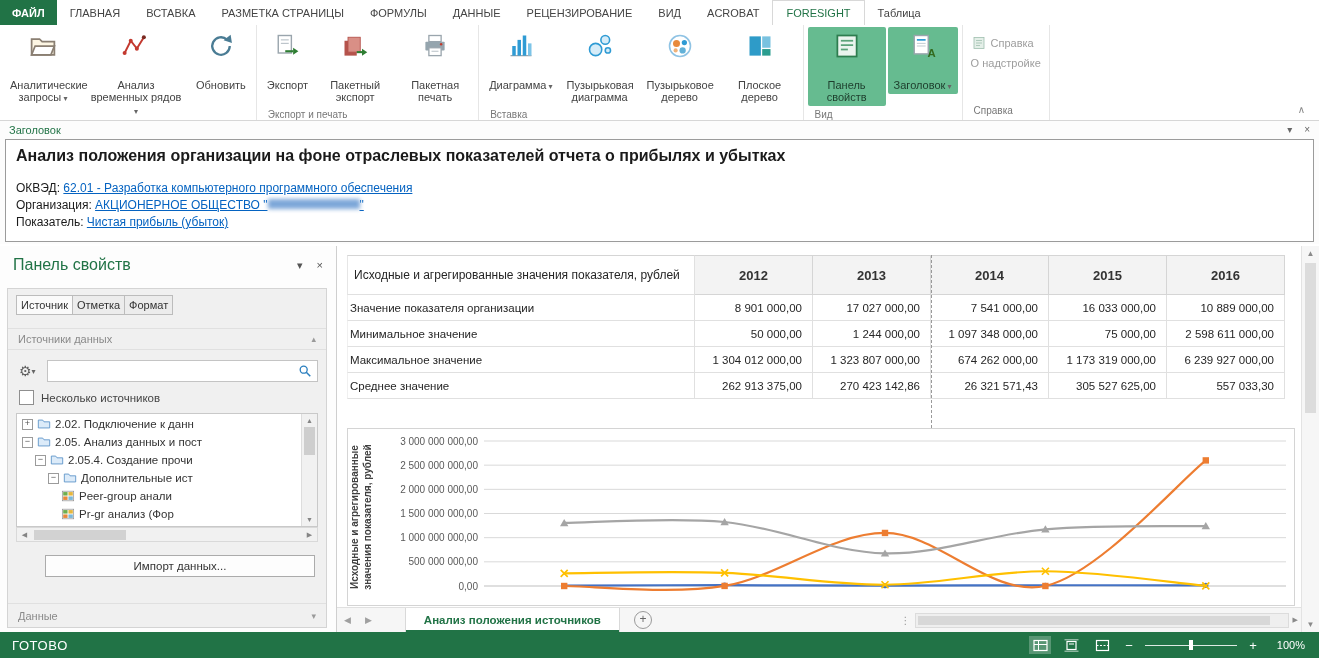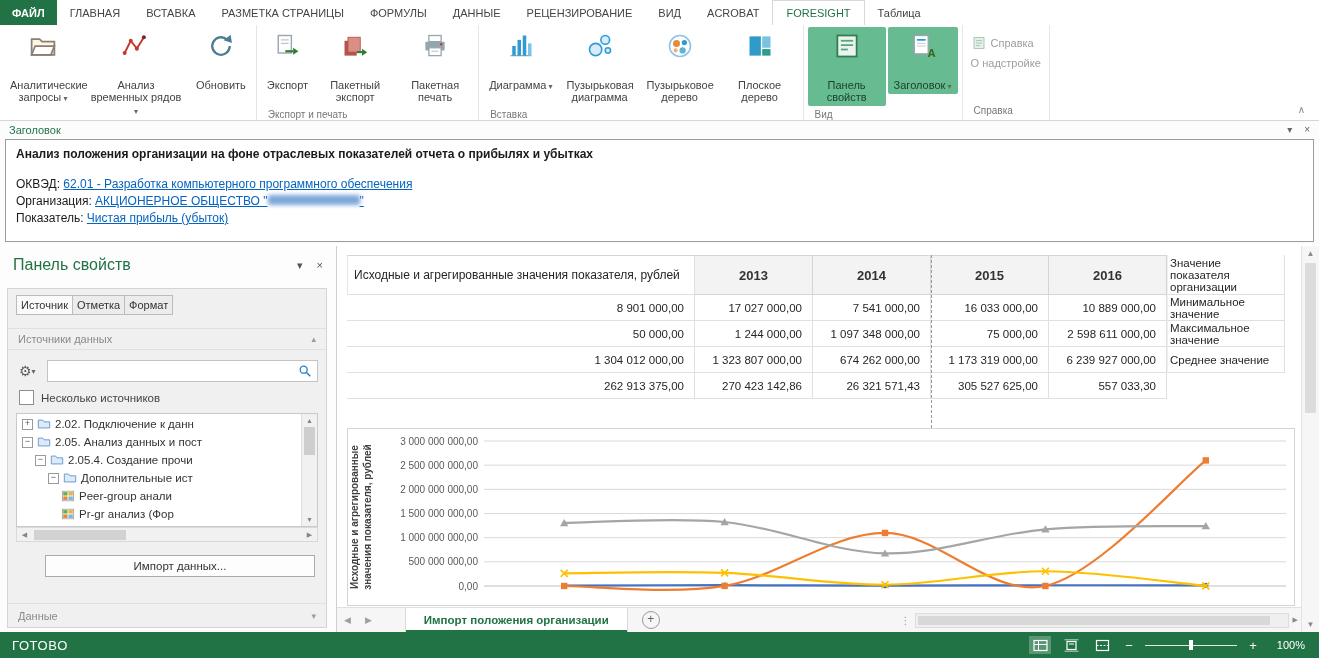--- a/index.html
+++ b/index.html
@@ -33,21 +33,21 @@
   .dd{font-size:8px;color:#666}
   .rlabel{font-size:10px;color:#777;text-align:left;padding:2px 8px 4px;white-space:nowrap}
   .ribbon-collapse{position:absolute;right:14px;bottom:5px;font-size:10px;color:#888;cursor:default}
 
   
   .header-panel{position:absolute;top:121px;left:0;right:0;height:123px;background:#fcfcfc}
   .panel-bar{height:17px;display:flex;align-items:center;padding:0 9px;font-size:11px}
   .pb-title{color:#217346}
   .pb-icons{margin-left:auto;display:flex;gap:12px;color:#666;font-size:10px}
   .header-content{position:absolute;left:5px;right:5px;top:18px;bottom:2px;background:#fff;border:1px solid #9b9b9b;padding:7px 10px 0;overflow:hidden}
-  .report-title{font-size:12px;font-weight:bold;color:#1a1a1a;margin-bottom:15px;white-space:nowrap}
+  .report-title{font-size:16px;font-weight:bold;color:#1a1a1a;margin-bottom:15px;white-space:nowrap}
   .meta-line{font-size:12px;color:#1a1a1a;line-height:17px;white-space:nowrap}
   a.link{color:#0563c1;text-decoration:underline;cursor:pointer}
   .redacted{display:inline-block;width:92px;height:10px;background:#7da7d9;filter:blur(2px);vertical-align:baseline}
 
   
   .left-panel{position:absolute;top:246px;left:0;width:336px;height:386px;background:#fdfdfd;border-right:1px solid #cfcfcf}
   .lp-titlebar{height:38px;display:flex;align-items:center;padding:0 13px}
   .lp-title{font-size:16px;color:#217346}
   .lp-icons{margin-left:auto;display:flex;gap:14px;color:#555;font-size:11px}
   .lp-box{position:absolute;top:42px;left:7px;right:9px;bottom:4px;background:#f0f0f0;border:1px solid #d4d4d4}
@@ -458,20 +458,21 @@
     <div class="lp-section" id="lp-data-section">
       <span>Данные</span>
       <span class="chev">▾</span>
     </div>
   </div>
 </div>
 
 <div class="main">
   <div class="data-table" id="data-table">
       <div class="dt-cell dt-corner">Исходные и агрегированные значения показателя, рублей</div>
+      <div class="dt-cell dt-year">2012</div>
       <div class="dt-cell dt-year">2013</div>
       <div class="dt-cell dt-year">2014</div>
       <div class="dt-cell dt-year">2015</div>
       <div class="dt-cell dt-year">2016</div>
       <div class="dt-cell dt-label">Значение показателя организации</div>
       <div class="dt-cell dt-value">8 901 000,00</div>
       <div class="dt-cell dt-value">17 027 000,00</div>
       <div class="dt-cell dt-value">7 541 000,00</div>
       <div class="dt-cell dt-value">16 033 000,00</div>
       <div class="dt-cell dt-value">10 889 000,00</div>
@@ -534,21 +535,21 @@
         <path d="M212.7 140.79252020833334L219.7 147.79252020833334M212.7 147.79252020833334L219.7 140.79252020833334" stroke="#ffc000" stroke-width="1.7"></path>
         <path d="M373.1 140.4295480951L380.1 147.4295480951M373.1 147.4295480951L380.1 140.4295480951" stroke="#ffc000" stroke-width="1.7"></path>
         <path d="M533.5 152.22779071421667L540.5 159.22779071421667M533.5 159.22779071421667L540.5 152.22779071421667" stroke="#ffc000" stroke-width="1.7"></path>
         <path d="M693.9 138.73283145833332L700.9 145.73283145833332M693.9 145.73283145833332L700.9 138.73283145833332" stroke="#ffc000" stroke-width="1.7"></path>
         <path d="M854.3 153.47307672383334L861.3 160.47307672383334M854.3 160.47307672383334L861.3 153.47307672383334" stroke="#ffc000" stroke-width="1.7"></path>
       </svg>
   </div>
   <div class="sheetbar">
     <span class="sb-nav">◀</span>
     <span class="sb-nav">▶</span>
-    <div class="sheet-tab">Импорт положения организации</div>
+    <div class="sheet-tab">Анализ положения источников</div>
     <span class="add-sheet">+</span>
     <span class="sb-grip">⋮</span>
     <div class="sb-hscroll">
       <div class="sb-hthumb"></div>
     </div>
     <span class="sb-harrow">▶</span>
   </div>
   <div class="vscroll">
     <span class="vs-arrow">▲</span>
     <div class="vs-thumb"></div>

